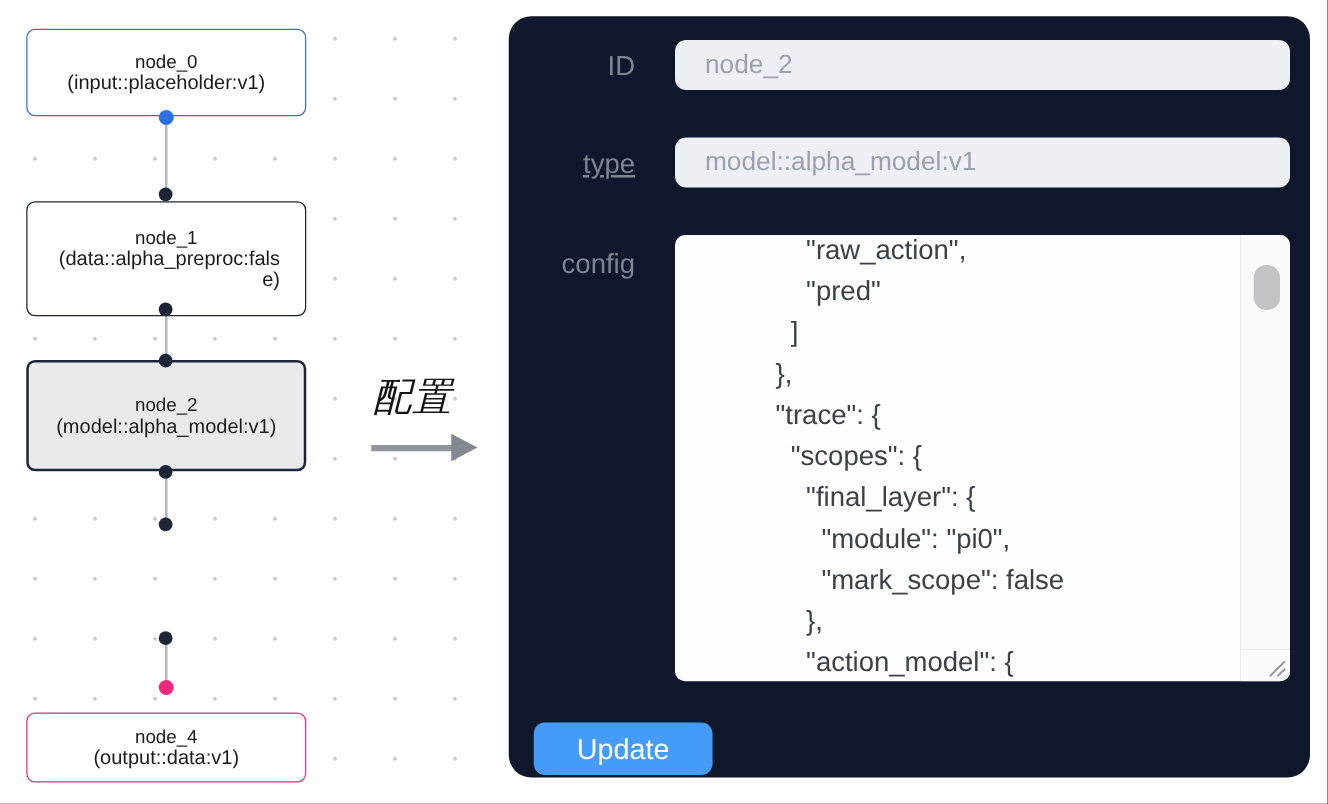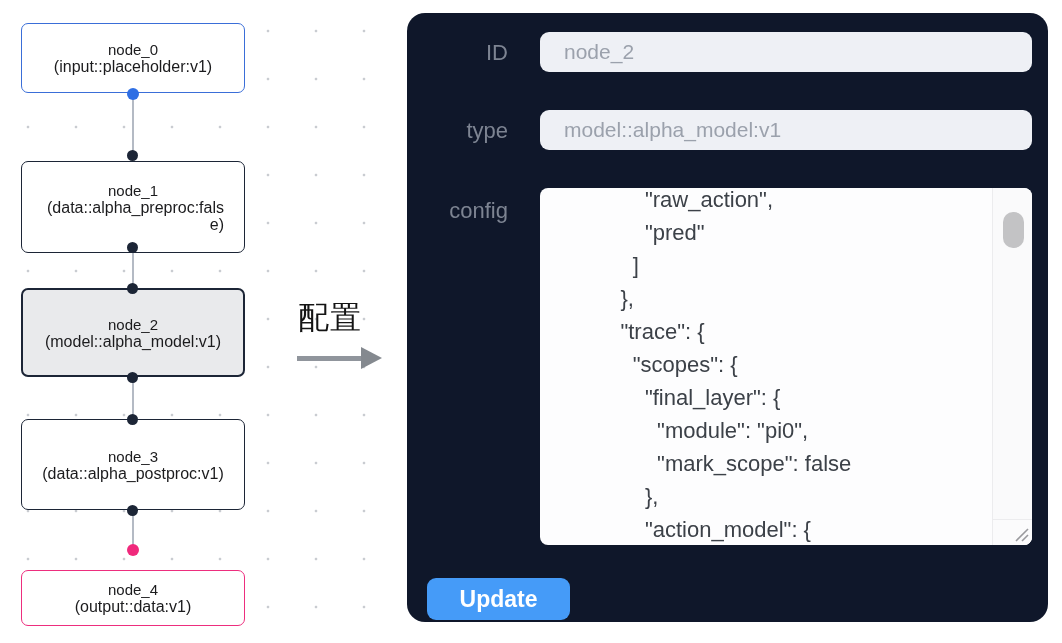--- a/index.html
+++ b/index.html
@@ -44,41 +44,41 @@
   .handle--pink{background:#f0297c;width:12px;height:12px;left:127px;}
   .h-n0-out{top:88px;}
   .h-n1-in{top:150px;} .h-n1-out{top:242px;}
   .h-n2-in{top:283px;} .h-n2-out{top:372px;}
   .h-n3-in{top:414px;} .h-n3-out{top:505px;}
   .h-n4-in{top:544px;}
 
   
   .annotation-label{
     position:absolute;left:288px;top:297px;width:84px;
-    text-align:center;font-size:31px;font-weight:500;color:#141414;letter-spacing:1px;
+    text-align:center;font-size:31px;font-weight:500;color:#141414;letter-spacing:1px;font-style:italic;
   }
   .annotation-arrow{position:absolute;left:297px;top:347px;width:88px;height:22px;}
   .annotation-arrow .shaft{position:absolute;left:0;top:9px;width:66px;height:5px;background:#90959c;}
   .annotation-arrow .head{
     position:absolute;left:64px;top:0;width:0;height:0;
     border-top:11px solid rgba(0,0,0,0);border-bottom:11px solid rgba(0,0,0,0);
     border-left:21px solid #84898f;
   }
 
   
   .panel{
     position:absolute;left:407px;top:13px;width:641px;height:609px;
     background:#0f172a;border-radius:18px;
   }
   .panel .field-label{
     position:absolute;left:0;width:101px;text-align:right;
     color:#7d8492;font-size:22px;
   }
   .label-id{top:27px;}
-  .label-type{top:105px;}
+  .label-type{top:105px;text-decoration:underline;}
   .label-config{top:185px;}
 
   .panel input.field-input{
     position:absolute;left:133px;width:492px;height:40px;box-sizing:border-box;
     border:none;outline:none;border-radius:9px;background:#eef0f5;
     color:#9ba1ac;font-size:21px;padding:0 24px;
     font-family:"Liberation Sans","DejaVu Sans",sans-serif;
   }
   .input-id{top:19px;}
   .input-type{top:97px;}
@@ -103,21 +103,21 @@
   }
   .config-scroll-corner{
     position:absolute;right:0;bottom:0;width:39px;height:25px;
     border-top:1px solid #ececee;background:#fbfbfc;
   }
   .config-resize{position:absolute;right:3px;bottom:3px;}
 
   .update-btn{
     position:absolute;left:20px;top:565px;width:143px;height:42px;
     background:#459bf8;border:none;border-radius:9px;
-    color:#ffffff;font-size:23px;font-weight:bold;
+    color:#ffffff;font-size:23px;font-weight:normal;
     font-family:"Liberation Sans","DejaVu Sans",sans-serif;
     cursor:pointer;
   }
 </style>
 </head>
 <body>
 
 <div class="stage">
 
   <div class="canvas">
@@ -131,24 +131,20 @@
       <div class="node-title">node_0</div>
       <div class="node-subtitle">(input::placeholder:v1)</div>
     </div>
     <div class="node node--n1">
       <div class="node-title">node_1</div>
       <div class="node-subtitle">(data::alpha_preproc:false)</div>
     </div>
     <div class="node node--n2">
       <div class="node-title">node_2</div>
       <div class="node-subtitle">(model::alpha_model:v1)</div>
-    </div>
-    <div class="node node--n3">
-      <div class="node-title">node_3</div>
-      <div class="node-subtitle">(data::alpha_postproc:v1)</div>
     </div>
     <div class="node node--n4">
       <div class="node-title">node_4</div>
       <div class="node-subtitle">(output::data:v1)</div>
     </div>
 
     <div class="handle handle--blue h-n0-out"></div>
     <div class="handle h-n1-in"></div>
     <div class="handle h-n1-out"></div>
     <div class="handle h-n2-in"></div>

